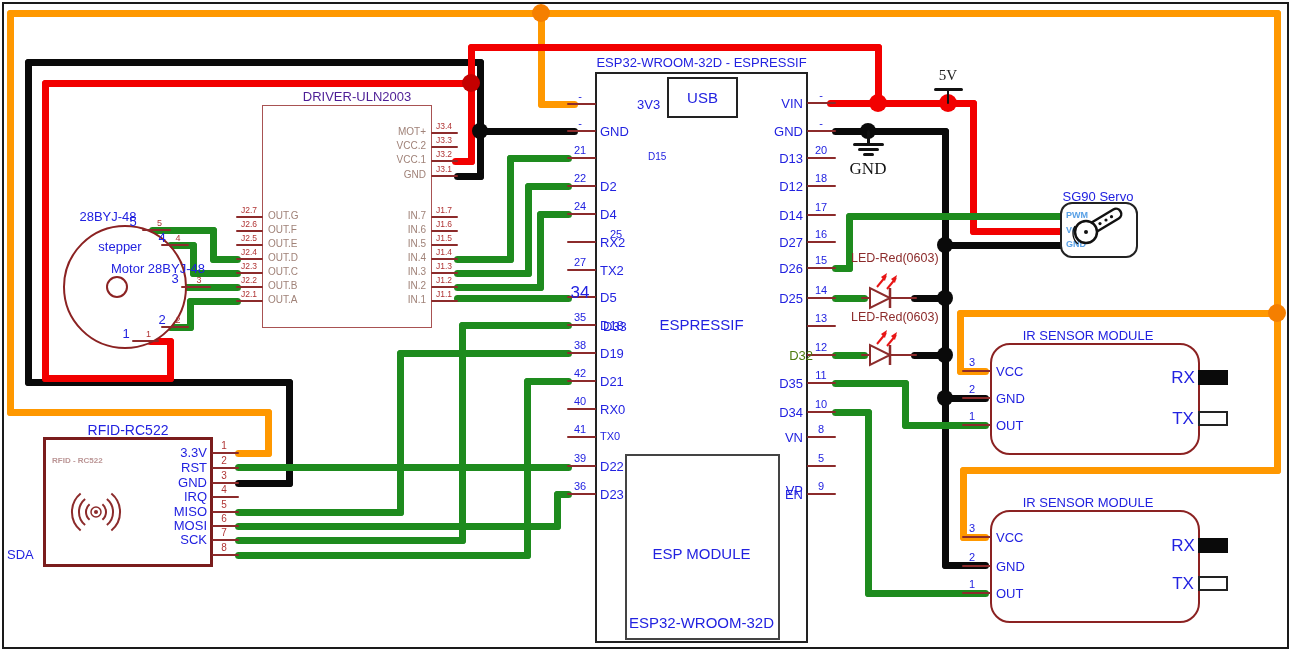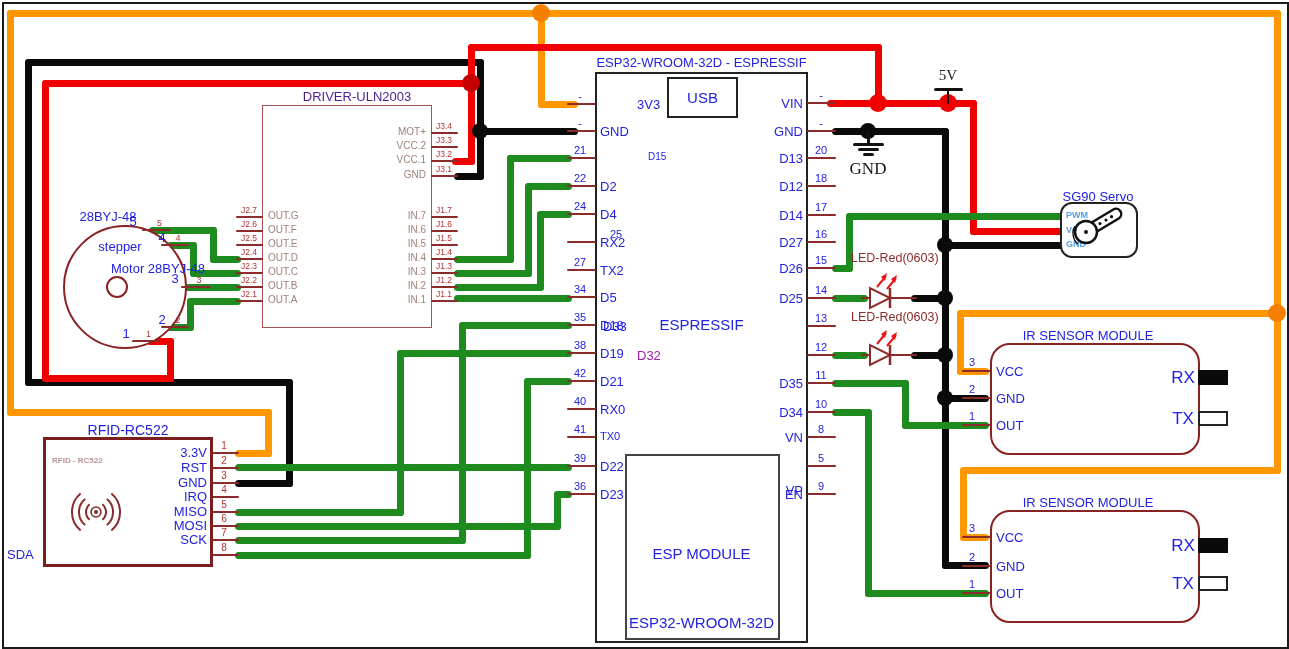--- a/index.html
+++ b/index.html
@@ -144,21 +144,21 @@
     <div class="abs" style="left: 567px; top: 213px; width: 29px; height: 2px; background: rgb(140, 43, 43); border-radius: 1px;"></div>
     <div class="txt" style="top: 201px; font-size: 11px; color: rgb(34, 34, 224); left: 580px; transform: translateX(-50%);">24</div>
     <div class="txt" style="top: 208px; font-size: 13px; color: rgb(34, 34, 224); left: 600px;">D4</div>
     <div class="abs" style="left: 567px; top: 241px; width: 29px; height: 2px; background: rgb(140, 43, 43); border-radius: 1px;"></div>
     <div class="txt" style="top: 229px; font-size: 11px; color: rgb(34, 34, 224); left: 580px; transform: translateX(-50%); margin-left: 36px;">25</div>
     <div class="txt" style="top: 236px; font-size: 13px; color: rgb(34, 34, 224); left: 600px;">RX2</div>
     <div class="abs" style="left: 567px; top: 269px; width: 29px; height: 2px; background: rgb(140, 43, 43); border-radius: 1px;"></div>
     <div class="txt" style="top: 257px; font-size: 11px; color: rgb(34, 34, 224); left: 580px; transform: translateX(-50%);">27</div>
     <div class="txt" style="top: 264px; font-size: 13px; color: rgb(34, 34, 224); left: 600px;">TX2</div>
     <div class="abs" style="left: 567px; top: 296px; width: 29px; height: 2px; background: rgb(140, 43, 43); border-radius: 1px;"></div>
-    <div class="txt" style="top: 284px; font-size: 11px; color: rgb(34, 34, 224); left: 580px; transform: translateX(-50%);">34</div>
+    <div class="txt" style="top: 284px; font-size: 17px; color: rgb(34, 34, 224); left: 580px; transform: translateX(-50%);">34</div>
     <div class="txt" style="top: 291px; font-size: 13px; color: rgb(34, 34, 224); left: 600px;">D5</div>
     <div class="abs" style="left: 567px; top: 324px; width: 29px; height: 2px; background: rgb(140, 43, 43); border-radius: 1px;"></div>
     <div class="txt" style="top: 312px; font-size: 11px; color: rgb(34, 34, 224); left: 580px; transform: translateX(-50%);">35</div>
     <div class="txt" style="top: 319px; font-size: 13px; color: rgb(34, 34, 224); left: 600px;">D18</div>
     <div class="abs" style="left: 567px; top: 352px; width: 29px; height: 2px; background: rgb(140, 43, 43); border-radius: 1px;"></div>
     <div class="txt" style="top: 340px; font-size: 11px; color: rgb(34, 34, 224); left: 580px; transform: translateX(-50%);">38</div>
     <div class="txt" style="top: 347px; font-size: 13px; color: rgb(34, 34, 224); left: 600px;">D19</div>
     <div class="abs" style="left: 567px; top: 380px; width: 29px; height: 2px; background: rgb(140, 43, 43); border-radius: 1px;"></div>
     <div class="txt" style="top: 368px; font-size: 11px; color: rgb(34, 34, 224); left: 580px; transform: translateX(-50%);">42</div>
     <div class="txt" style="top: 375px; font-size: 13px; color: rgb(34, 34, 224); left: 600px;">D21</div>
@@ -196,21 +196,21 @@
     <div class="txt" style="top: 255px; font-size: 11px; color: rgb(34, 34, 224); left: 821px; transform: translateX(-50%);">15</div>
     <div class="txt" style="top: 262px; font-size: 13px; color: rgb(34, 34, 224); left: 603px; width: 200px; text-align: right;">D26</div>
     <div class="abs" style="left: 807px; top: 297px; width: 29px; height: 2px; background: rgb(140, 43, 43); border-radius: 1px;"></div>
     <div class="txt" style="top: 285px; font-size: 11px; color: rgb(34, 34, 224); left: 821px; transform: translateX(-50%);">14</div>
     <div class="txt" style="top: 292px; font-size: 13px; color: rgb(34, 34, 224); left: 603px; width: 200px; text-align: right;">D25</div>
     <div class="abs" style="left: 807px; top: 325px; width: 29px; height: 2px; background: rgb(140, 43, 43); border-radius: 1px;"></div>
     <div class="txt" style="top: 313px; font-size: 11px; color: rgb(34, 34, 224); left: 821px; transform: translateX(-50%);">13</div>
     <div class="txt" style="top: 320px; font-size: 13px; color: rgb(34, 34, 224); left: 603px; width: 200px; text-align: left;">D33</div>
     <div class="abs" style="left: 807px; top: 354px; width: 29px; height: 2px; background: rgb(140, 43, 43); border-radius: 1px;"></div>
     <div class="txt" style="top: 342px; font-size: 11px; color: rgb(34, 34, 224); left: 821px; transform: translateX(-50%);">12</div>
-    <div class="txt" style="top: 349px; font-size: 13px; color: #a21caf; left: 637px; width: 200px; ">D32</div>
+    <div class="txt" style="top: 349px; font-size: 13px; color: #4d7c0f; left: 613px; width: 200px; text-align: right;">D32</div>
     <div class="abs" style="left: 807px; top: 382px; width: 29px; height: 2px; background: rgb(140, 43, 43); border-radius: 1px;"></div>
     <div class="txt" style="top: 370px; font-size: 11px; color: rgb(34, 34, 224); left: 821px; transform: translateX(-50%);">11</div>
     <div class="txt" style="top: 377px; font-size: 13px; color: rgb(34, 34, 224); left: 603px; width: 200px; text-align: right;">D35</div>
     <div class="abs" style="left: 807px; top: 411px; width: 29px; height: 2px; background: rgb(140, 43, 43); border-radius: 1px;"></div>
     <div class="txt" style="top: 399px; font-size: 11px; color: rgb(34, 34, 224); left: 821px; transform: translateX(-50%);">10</div>
     <div class="txt" style="top: 406px; font-size: 13px; color: rgb(34, 34, 224); left: 603px; width: 200px; text-align: right;">D34</div>
     <div class="abs" style="left: 807px; top: 436px; width: 29px; height: 2px; background: rgb(140, 43, 43); border-radius: 1px;"></div>
     <div class="txt" style="top: 424px; font-size: 11px; color: rgb(34, 34, 224); left: 821px; transform: translateX(-50%);">8</div>
     <div class="txt" style="top: 431px; font-size: 13px; color: rgb(34, 34, 224); left: 603px; width: 200px; text-align: right;">VN</div>
     <div class="abs" style="left: 807px; top: 465px; width: 29px; height: 2px; background: rgb(140, 43, 43); border-radius: 1px;"></div>

